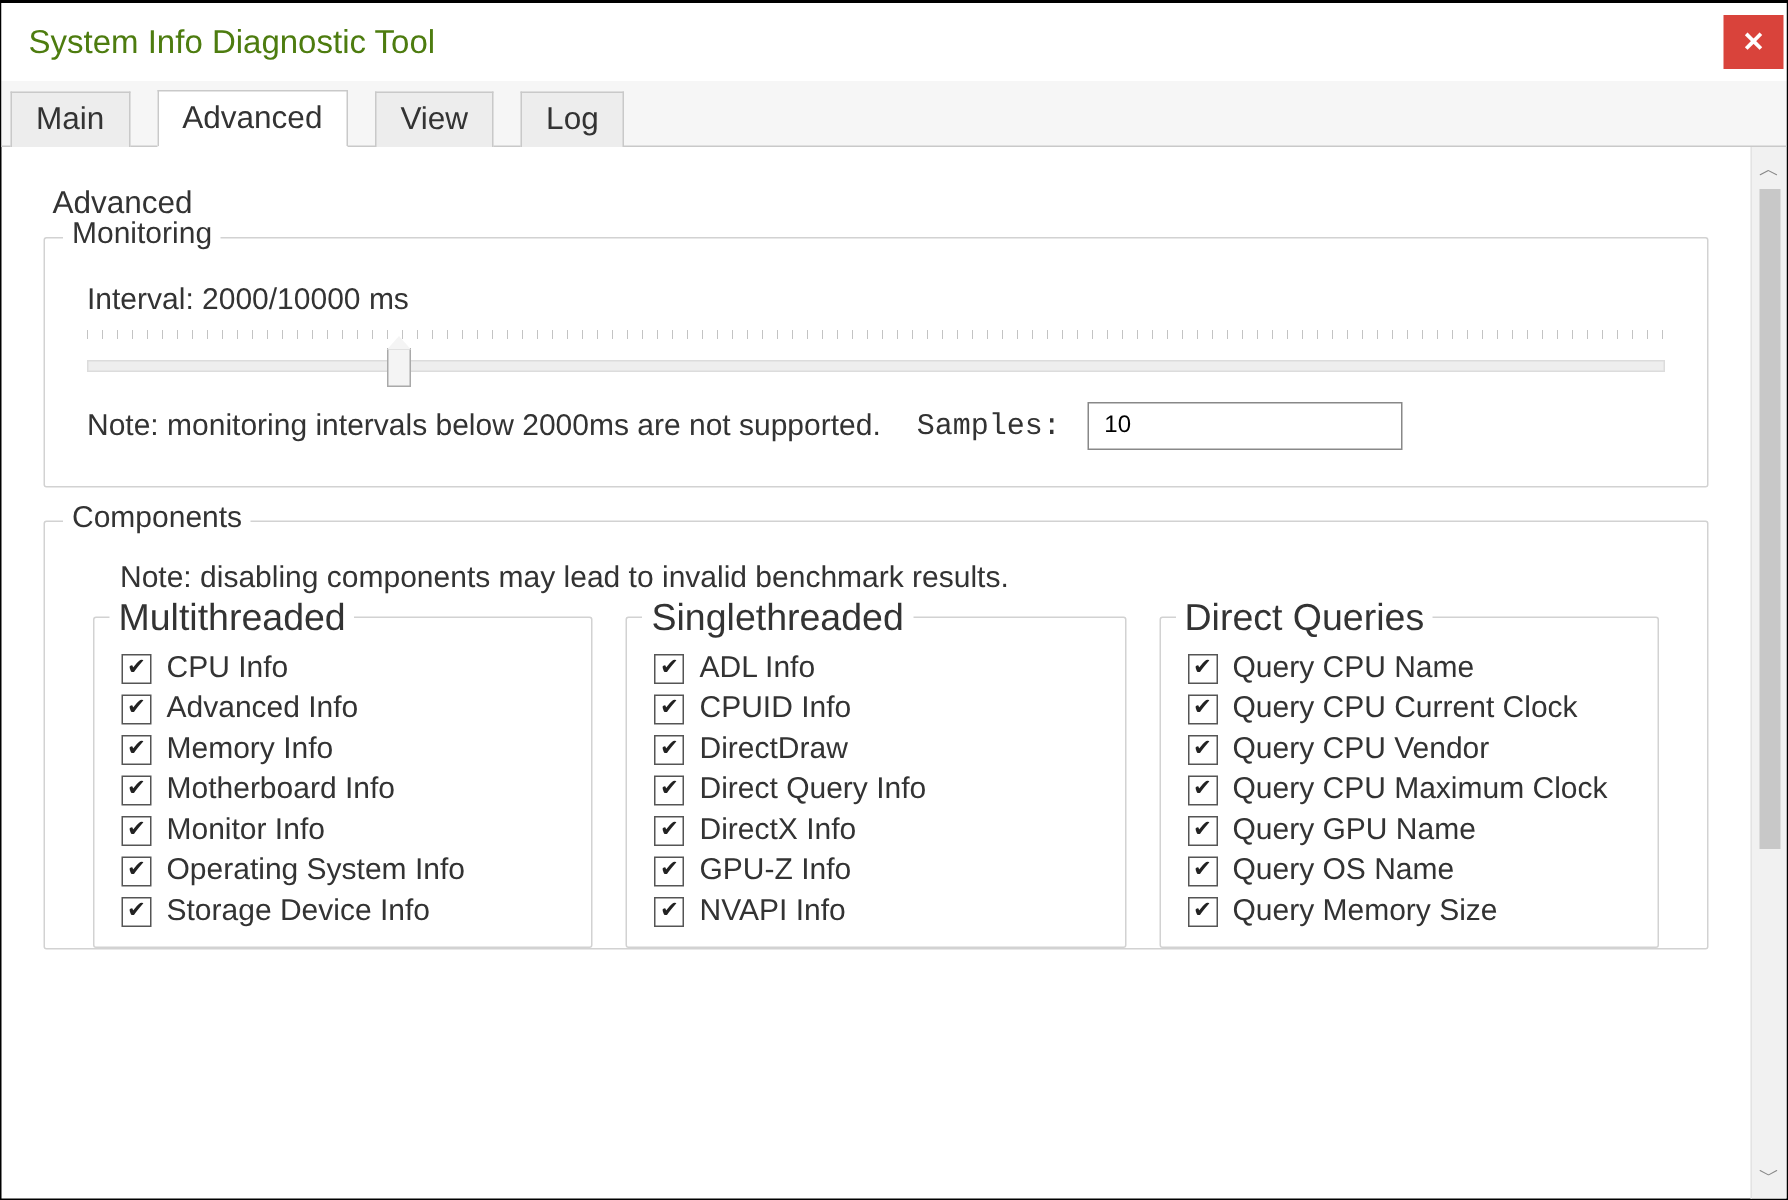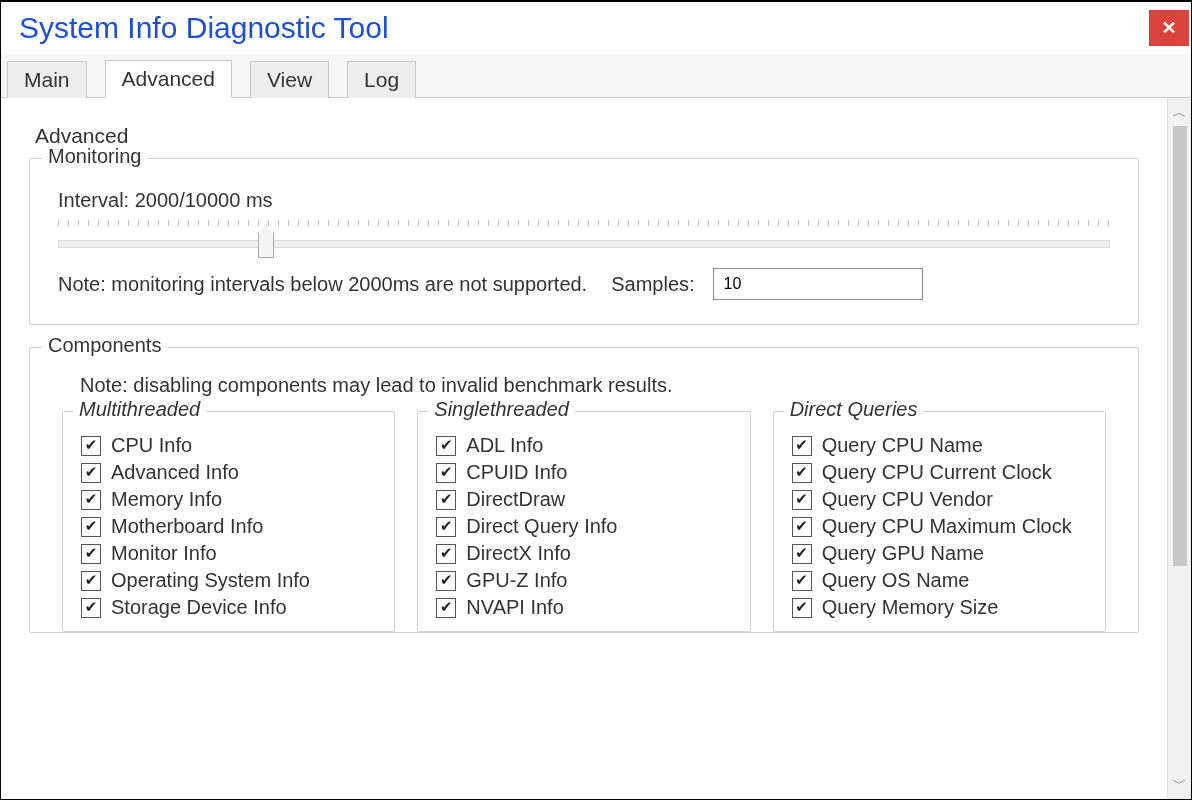--- a/index.html
+++ b/index.html
@@ -18,21 +18,21 @@
     border-top: 2px solid #000;
     display: flex; flex-direction: column;
     background: #fff;
   }
   
   .titlebar {
     display: flex; align-items: center; justify-content: space-between;
     padding: 8px 0 8px 18px;
     background: #fff;
   }
-  .titlebar .title { font-size: 30px; color:#1d4ed8; }
+  .titlebar .title { font-size: 22px; color:#4d7c0f; }
   .close-btn {
     width: 40px; height: 36px;
     background: #d9433b;
     color: #fff;
     display: flex; align-items: center; justify-content: center;
     font-size: 18px; font-weight: bold;
     margin-right: 2px;
     cursor: pointer;
   }
   
@@ -158,21 +158,21 @@
     border-left:8px solid transparent;
     border-right:8px solid transparent;
     border-bottom:9px solid #a9a9a9;
     z-index:-1;
   }
   .note-row {
     display:flex; align-items:center; gap: 18px;
     font-size:20px; margin-left:4px;
   }
   .note-row .note-text{}
-  .note-row .samples-label{ margin-left:6px;}
+  .note-row .samples-label{ margin-left:6px;font-family:Liberation Mono, monospace;}
   .samples-input {
     border:1px solid #888;
     font-size:16px;
     padding:6px 10px;
     width:210px;
     font-family:inherit;
   }
   
   .components-note { font-size:20px; margin: -4px 0 14px 26px;}
   .cols {
@@ -182,22 +182,21 @@
     border:1px solid #d2d2d2;
     border-radius:2px;
     padding: 20px 18px 8px 18px;
     position:relative;
     flex:1 1 0;
     min-width:0;
   }
   .subgroup .sublegend{
     position:absolute; top:-14px; left:10px;
     background:#fff; padding:0 6px;
-    font-size:20px;
-    font-style:italic;
+    font-size:25px;
   }
   .check-row{
     display:flex; align-items:center; gap:10px;
     font-size:20px;
     margin: 2px 0 4px 0;
     white-space:nowrap;
   }
   .checkbox{
     width:20px;height:20px;
     border:1.5px solid #555;

